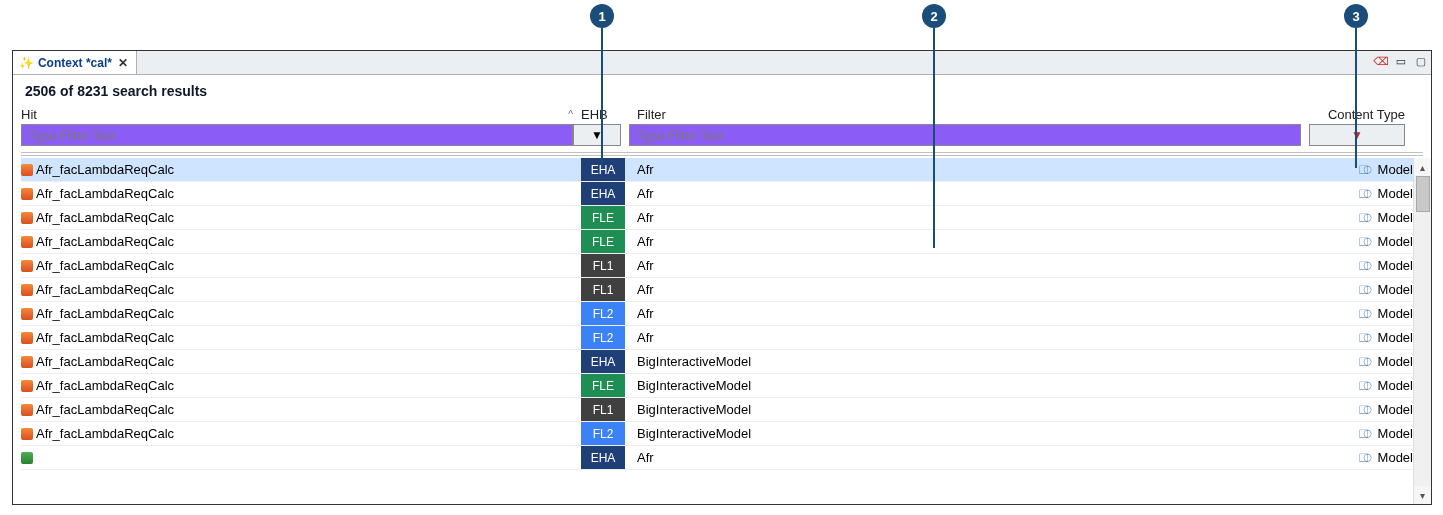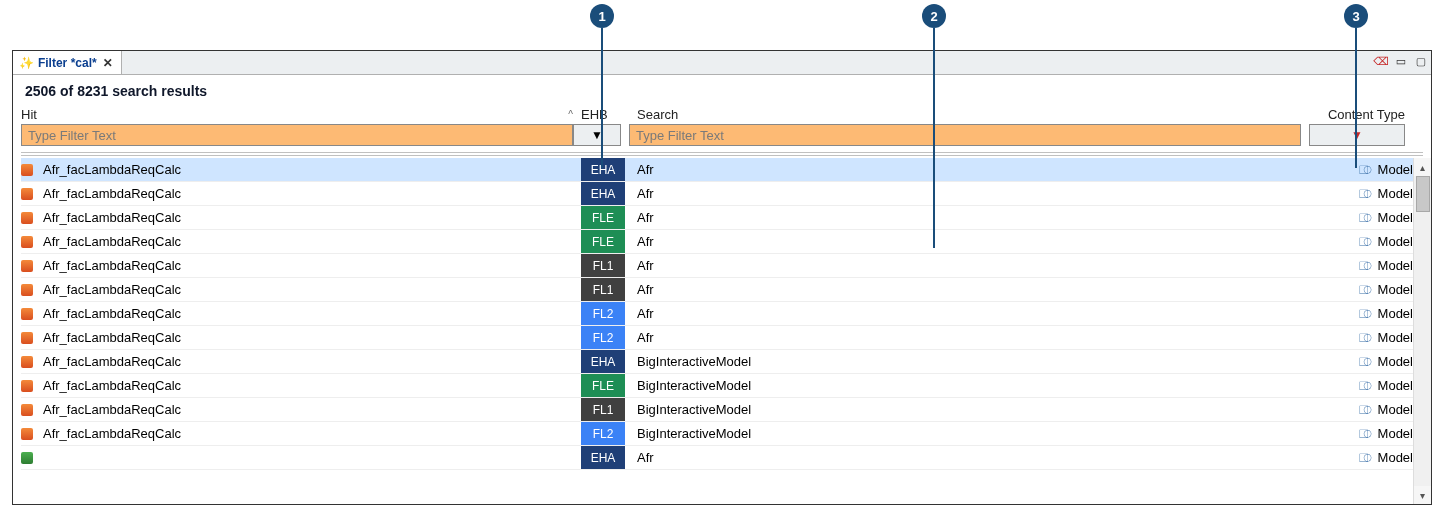--- a/index.html
+++ b/index.html
@@ -119,21 +119,21 @@
     display: flex;
     padding: 2px 8px 4px 8px;
     gap: 0;
   }
   .filter-input {
     border: 1px solid #888;
     height: 22px;
     padding: 2px 6px;
     font-size: 13px;
     color: #000;
-    background: #fdba74;
+    background: #8b5cf6;
   }
   .filter-input::placeholder { color: #7a7a7a; }
   .filter-hit { flex: 0 0 552px; }
   .filter-btn {
     flex: 0 0 48px;
     height: 22px;
     border: 1px solid #888;
     background: #eceff1;
     display:flex; align-items:center; justify-content:center;
     cursor:pointer;
@@ -169,21 +169,21 @@
     overflow: hidden;
     padding: 0 0 0 8px;
   }
   .row {
     display:flex;
     align-items:center;
     height: 24px;
     border-bottom: 1px solid #eee;
   }
   .row.selected { background: #cfe5ff; }
-  .row .col-hit { display:flex; align-items:center; gap:10px; }
+  .row .col-hit { display:flex; align-items:center; gap:3px; }
   .row-icon {
     width: 12px; height: 12px;
     border-radius: 2px;
     display:inline-block;
     flex-shrink:0;
   }
   .o-icon { background: linear-gradient(#f48a3a,#d94e1f); }
   .g-icon { background: linear-gradient(#4caf50,#2e7d32); }
 
   .tag {
@@ -243,39 +243,39 @@
 <div class="callout-line" style="left:933px; top:28px; height:220px;"></div>
 
 <div class="callout" style="left:1344px; top:4px;">3</div>
 <div class="callout-line" style="left:1355px; top:28px; height:140px;"></div>
 
 <div class="panel">
 
   <div class="tabbar">
     <div class="tab">
       <span class="wand">✨</span>
-      <span class="title">Filter *cal*</span>
+      <span class="title">Context *cal*</span>
       <span class="close">✕</span>
     </div>
     <div class="tabbar-controls">
       <span style="color:#c62828;">⌫</span>
       <span>▭</span>
       <span>▢</span>
     </div>
   </div>
 
   <div class="count">2506 of 8231 search results</div>
 
   <div class="colheaders">
     <div class="col-hit">
       <span>Hit</span>
       <span class="sort-ind">^</span>
     </div>
     <div class="col-ehb">EHB</div>
-    <div class="col-ctx">Search</div>
+    <div class="col-ctx">Filter</div>
     <div class="col-ct">Content Type</div>
     <div class="col-scroll"></div>
   </div>
 
   <div class="filters">
     <input class="filter-input filter-hit" placeholder="Type Filter Text" style="">
     <div class="filter-btn">
       <span class="funnel">▼</span>
     </div>
     <input class="filter-input filter-ctx" placeholder="Type Filter Text" style="">

